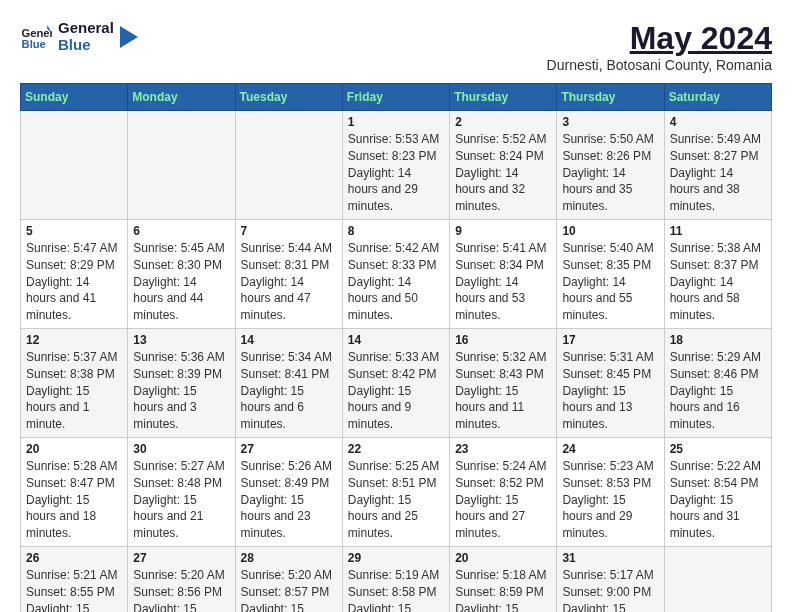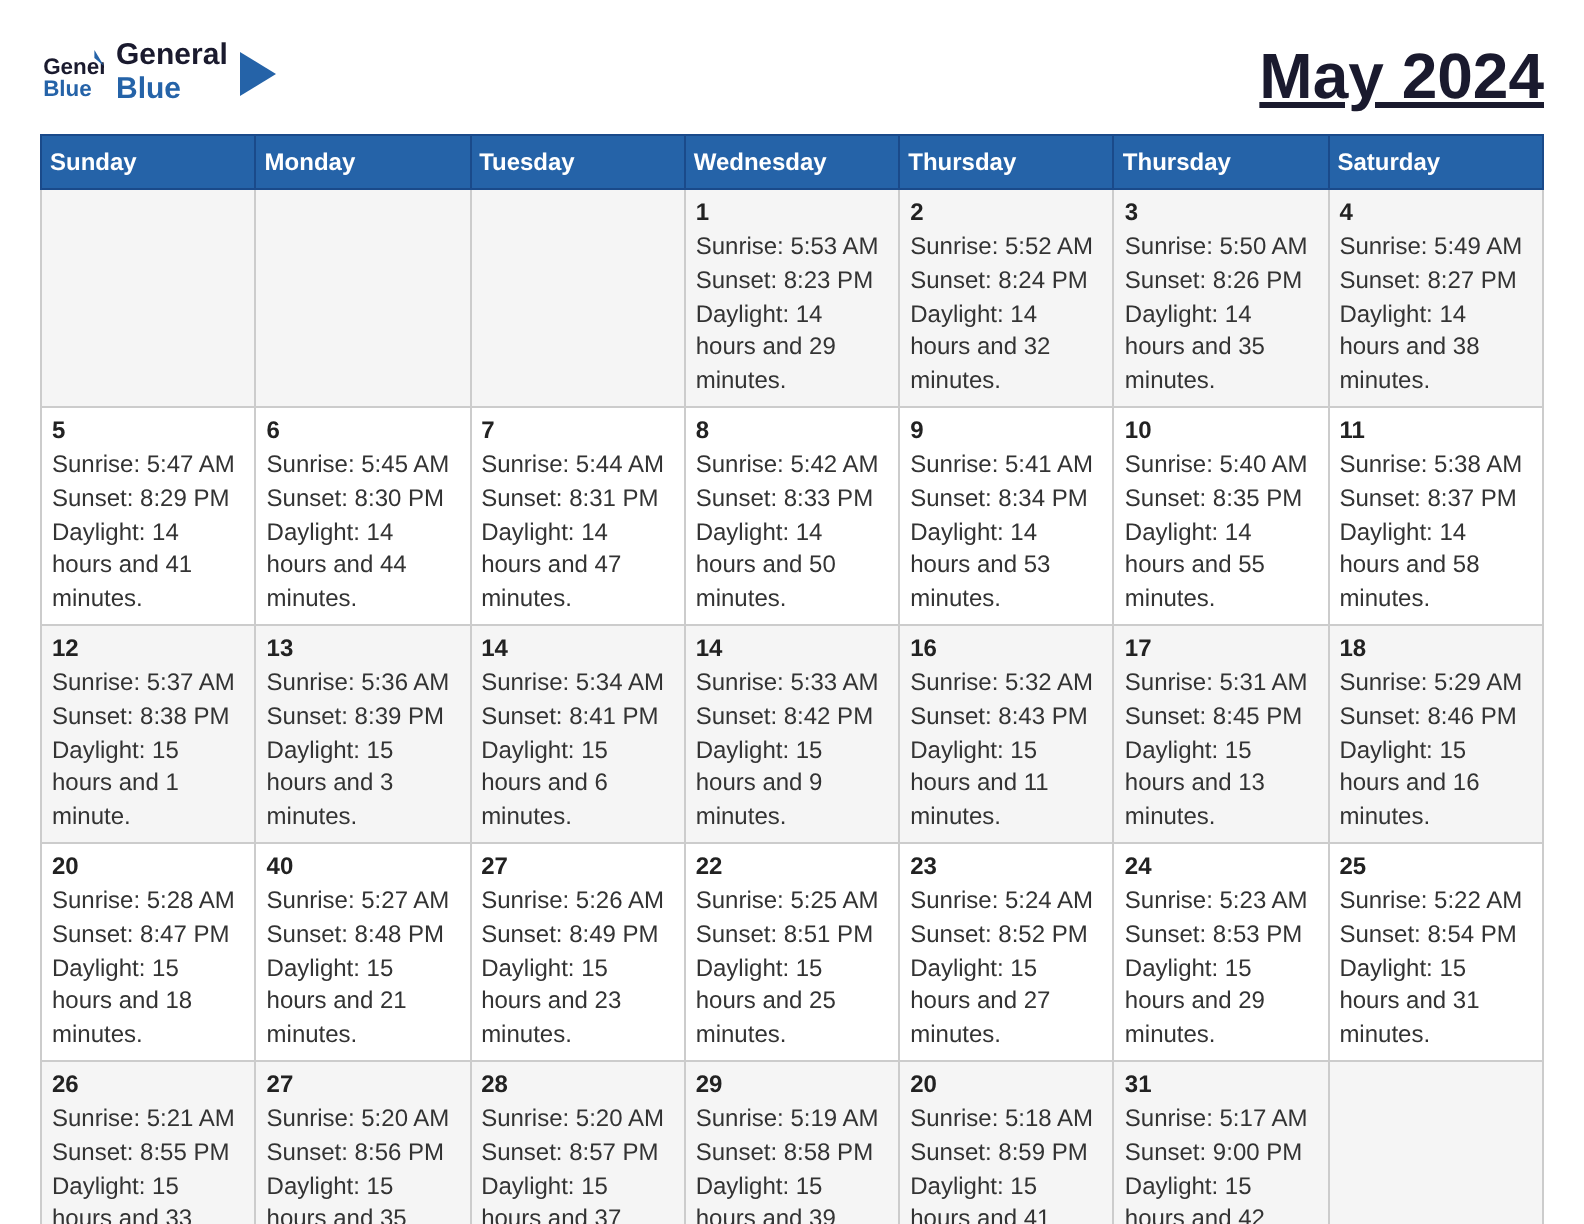--- a/index.html
+++ b/index.html
@@ -38,21 +38,21 @@
       font-size: 14px;
       color: #333;
     }
     table {
       width: 100%;
       border-collapse: collapse;
       table-layout: fixed;
     }
     thead th {
       background-color: #2563a8;
-      color: #ffffff;
+      color: #86efac;
       font-size: 12px;
       font-weight: bold;
       padding: 6px 4px;
       text-align: left;
       border: 1px solid #1a4a8a;
     }
     tbody td {
       border: 1px solid #ccc;
       vertical-align: top;
       padding: 4px 5px;
@@ -92,30 +92,31 @@
     <div style="display:flex;flex-direction:column;">
       <span style="font-size:15px;font-weight:bold;color:#1a1a2e;line-height:1.1;">General</span>
       <span style="font-size:15px;font-weight:bold;color:#2563a8;line-height:1.1;">Blue</span>
     </div>
     <svg width="18" height="22" viewBox="0 0 18 22">
       <polygon points="0,0 18,11 0,22" fill="#2563a8"></polygon>
     </svg>
   </div>
   <div class="title-area">
     <div class="month-year">May 2024</div>
+    <div class="location">Durnesti, Botosani County, Romania</div>
   </div>
 </div>
 
 <table>
   <thead>
     <tr>
     <th>Sunday</th>
         <th>Monday</th>
         <th>Tuesday</th>
-        <th>Wednesday</th>
+        <th>Friday</th>
         <th>Thursday</th>
         <th>Thursday</th>
         <th>Saturday</th>
       </tr>
   </thead>
   <tbody id="calendar-body">
   <tr>
         <td></td>
         <td></td>
         <td></td>
@@ -195,21 +196,21 @@
           <span class="day-num">18</span>
           <div class="day-info">Sunrise: 5:29 AM<br>Sunset: 8:46 PM<br>Daylight: 15 hours and 16 minutes.</div>
         </td>
       </tr>
       <tr>
         <td>
           <span class="day-num">20</span>
           <div class="day-info">Sunrise: 5:28 AM<br>Sunset: 8:47 PM<br>Daylight: 15 hours and 18 minutes.</div>
         </td>
         <td>
-          <span class="day-num">40</span>
+          <span class="day-num">30</span>
           <div class="day-info">Sunrise: 5:27 AM<br>Sunset: 8:48 PM<br>Daylight: 15 hours and 21 minutes.</div>
         </td>
         <td>
           <span class="day-num">27</span>
           <div class="day-info">Sunrise: 5:26 AM<br>Sunset: 8:49 PM<br>Daylight: 15 hours and 23 minutes.</div>
         </td>
         <td>
           <span class="day-num">22</span>
           <div class="day-info">Sunrise: 5:25 AM<br>Sunset: 8:51 PM<br>Daylight: 15 hours and 25 minutes.</div>
         </td>

